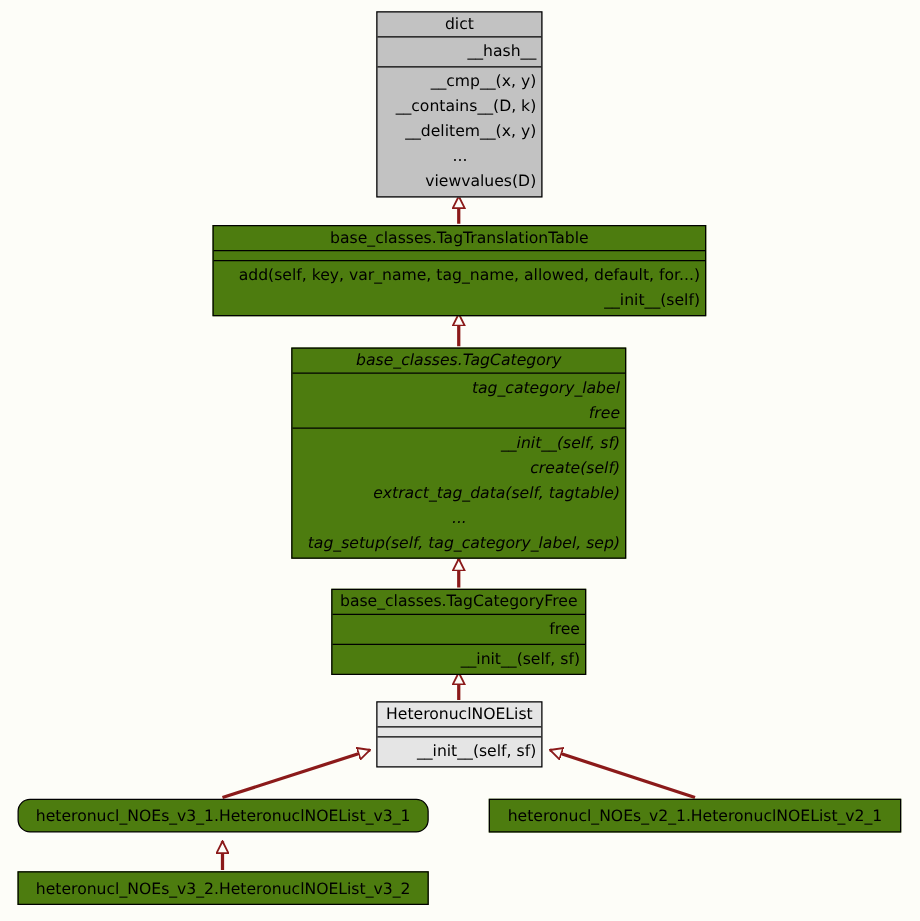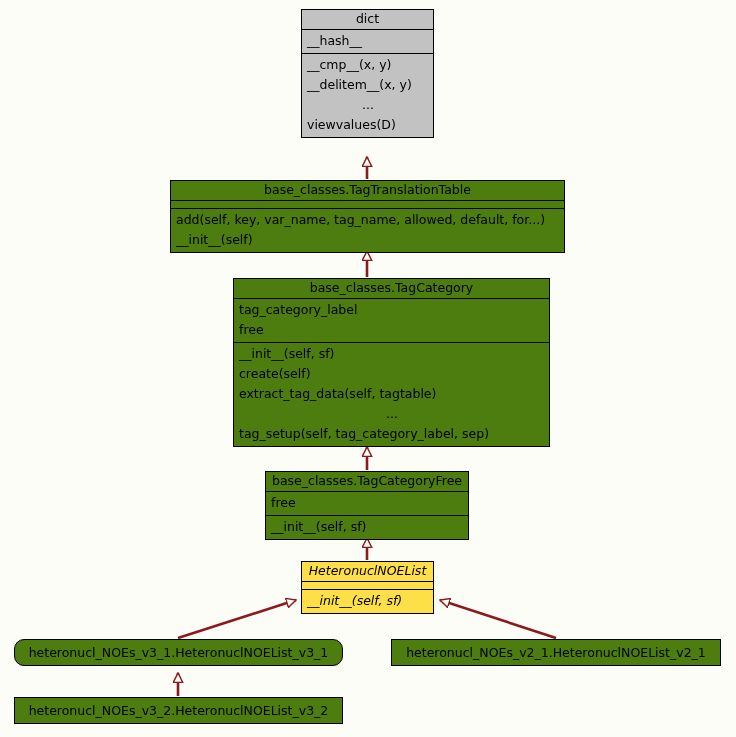--- a/index.html
+++ b/index.html
@@ -28,22 +28,21 @@
     pointer-events: none;
   }
   .uml-node {
     position: absolute;
     box-sizing: border-box;
     border: 1px solid #000000;
     background: #4d7c0f;
     z-index: 2;
   }
   .uml-node.focus-node {
-    background: #fde047;
-    font-style: italic;
+    background: #e5e5e5;
   }
   .uml-node.builtin-node {
     background: #c2c2c2;
   }
   .node-title {
     text-align: center;
     font-size: 12.5px;
     color: #000000;
     line-height: 16px;
     padding: 1px 4px 2px 4px;
@@ -57,21 +56,21 @@
   .compartment.empty-compartment {
     height: 7px;
     padding: 0;
   }
   .member-row {
     font-size: 12.5px;
     color: #000000;
     line-height: 20px;
     padding: 0 4px 0 5px;
     white-space: nowrap;
-    text-align: left;
+    text-align: right;
     overflow: hidden;
   }
   .member-row.ellipsis-row {
     text-align: center;
   }
   .single-line-node .node-title {
     line-height: 19px;
     padding: 3px 6px 3px 6px;
   }
 </style>
@@ -98,36 +97,37 @@
     </g>
   </svg>
 
   <div class="uml-node builtin-node" style="left:301px; top:9px; width:133px;">
     <div class="node-title">dict</div>
     <div class="compartment">
       <div class="member-row">__hash__</div>
     </div>
     <div class="compartment">
       <div class="member-row">__cmp__(x, y)</div>
+      <div class="member-row">__contains__(D, k)</div>
       <div class="member-row">__delitem__(x, y)</div>
       <div class="member-row ellipsis-row">...</div>
       <div class="member-row">viewvalues(D)</div>
     </div>
   </div>
 
   <div class="uml-node" style="left:170px; top:180px; width:395px;">
     <div class="node-title">base_classes.TagTranslationTable</div>
     <div class="compartment empty-compartment"></div>
     <div class="compartment">
       <div class="member-row">add(self, key, var_name, tag_name, allowed, default, for...)</div>
       <div class="member-row">__init__(self)</div>
     </div>
   </div>
 
-  <div class="uml-node" style="left:233px; top:278px; width:317px;">
+  <div class="uml-node" style="left:233px; top:278px; width:268px;font-style:italic;">
     <div class="node-title">base_classes.TagCategory</div>
     <div class="compartment">
       <div class="member-row">tag_category_label</div>
       <div class="member-row">free</div>
     </div>
     <div class="compartment">
       <div class="member-row">__init__(self, sf)</div>
       <div class="member-row">create(self)</div>
       <div class="member-row">extract_tag_data(self, tagtable)</div>
       <div class="member-row ellipsis-row">...</div>

